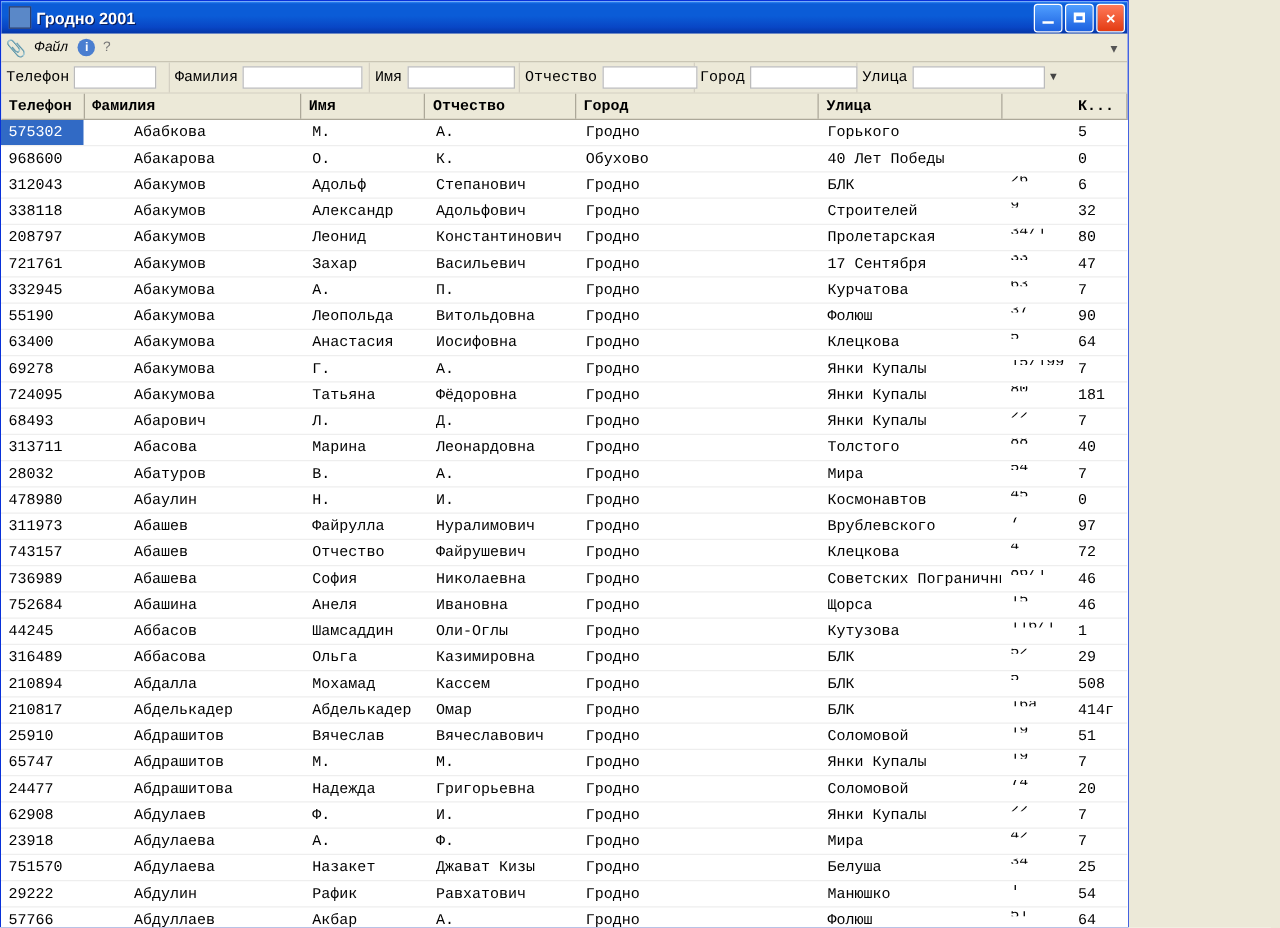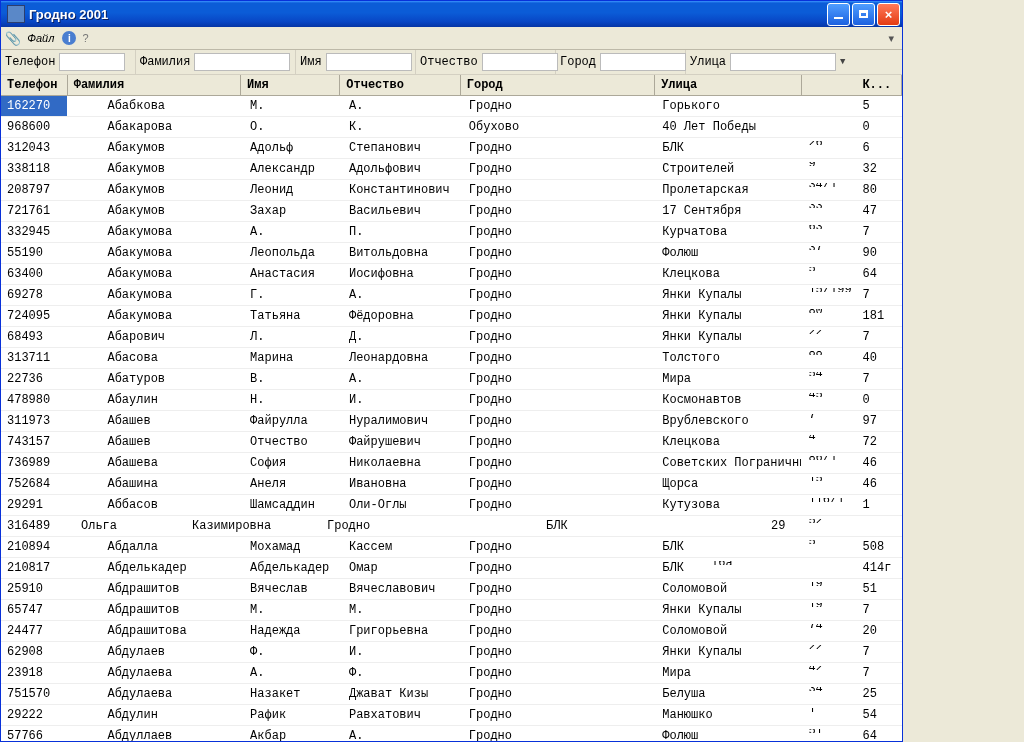--- a/index.html
+++ b/index.html
@@ -106,21 +106,21 @@
     <div class="hcell c2">Имя</div>
     <div class="hcell c3">Отчество</div>
     <div class="hcell c4">Город</div>
     <div class="hcell c5">Улица</div>
     <div class="hcell c6">Дом</div>
     <div class="hcell c7">К...</div>
   </div>
 
   <div class="data" id="data-body">
       <div class="row selected">
-        <div class="cell c0">162270</div>
+        <div class="cell c0">575302</div>
         <div class="cell c1">Абабкова</div>
         <div class="cell c2">М.</div>
         <div class="cell c3">А.</div>
         <div class="cell c4">Гродно</div>
         <div class="cell c5">Горького</div>
         <div class="cell c6">26</div>
         <div class="cell c7">5</div>
       </div>
       <div class="row">
         <div class="cell c0">968600</div>
@@ -236,21 +236,21 @@
         <div class="cell c0">313711</div>
         <div class="cell c1">Абасова</div>
         <div class="cell c2">Марина</div>
         <div class="cell c3">Леонардовна</div>
         <div class="cell c4">Гродно</div>
         <div class="cell c5">Толстого</div>
         <div class="cell c6">45</div>
         <div class="cell c7">40</div>
       </div>
       <div class="row">
-        <div class="cell c0">22736</div>
+        <div class="cell c0">28032</div>
         <div class="cell c1">Абатуров</div>
         <div class="cell c2">В.</div>
         <div class="cell c3">А.</div>
         <div class="cell c4">Гродно</div>
         <div class="cell c5">Мира</div>
         <div class="cell c6">7</div>
         <div class="cell c7">7</div>
       </div>
       <div class="row">
         <div class="cell c0">478980</div>
@@ -296,31 +296,32 @@
         <div class="cell c0">752684</div>
         <div class="cell c1">Абашина</div>
         <div class="cell c2">Анеля</div>
         <div class="cell c3">Ивановна</div>
         <div class="cell c4">Гродно</div>
         <div class="cell c5">Щорса</div>
         <div class="cell c6">52</div>
         <div class="cell c7">46</div>
       </div>
       <div class="row">
-        <div class="cell c0">29291</div>
+        <div class="cell c0">44245</div>
         <div class="cell c1">Аббасов</div>
         <div class="cell c2">Шамсаддин</div>
         <div class="cell c3">Оли-Оглы</div>
         <div class="cell c4">Гродно</div>
         <div class="cell c5">Кутузова</div>
         <div class="cell c6">5</div>
         <div class="cell c7">1</div>
       </div>
       <div class="row">
         <div class="cell c0">316489</div>
+        <div class="cell c1">Аббасова</div>
         <div class="cell c2">Ольга</div>
         <div class="cell c3">Казимировна</div>
         <div class="cell c4">Гродно</div>
         <div class="cell c5">БЛК</div>
         <div class="cell c6">16а</div>
         <div class="cell c7">29</div>
       </div>
       <div class="row">
         <div class="cell c0">210894</div>
         <div class="cell c1">Абдалла</div>

